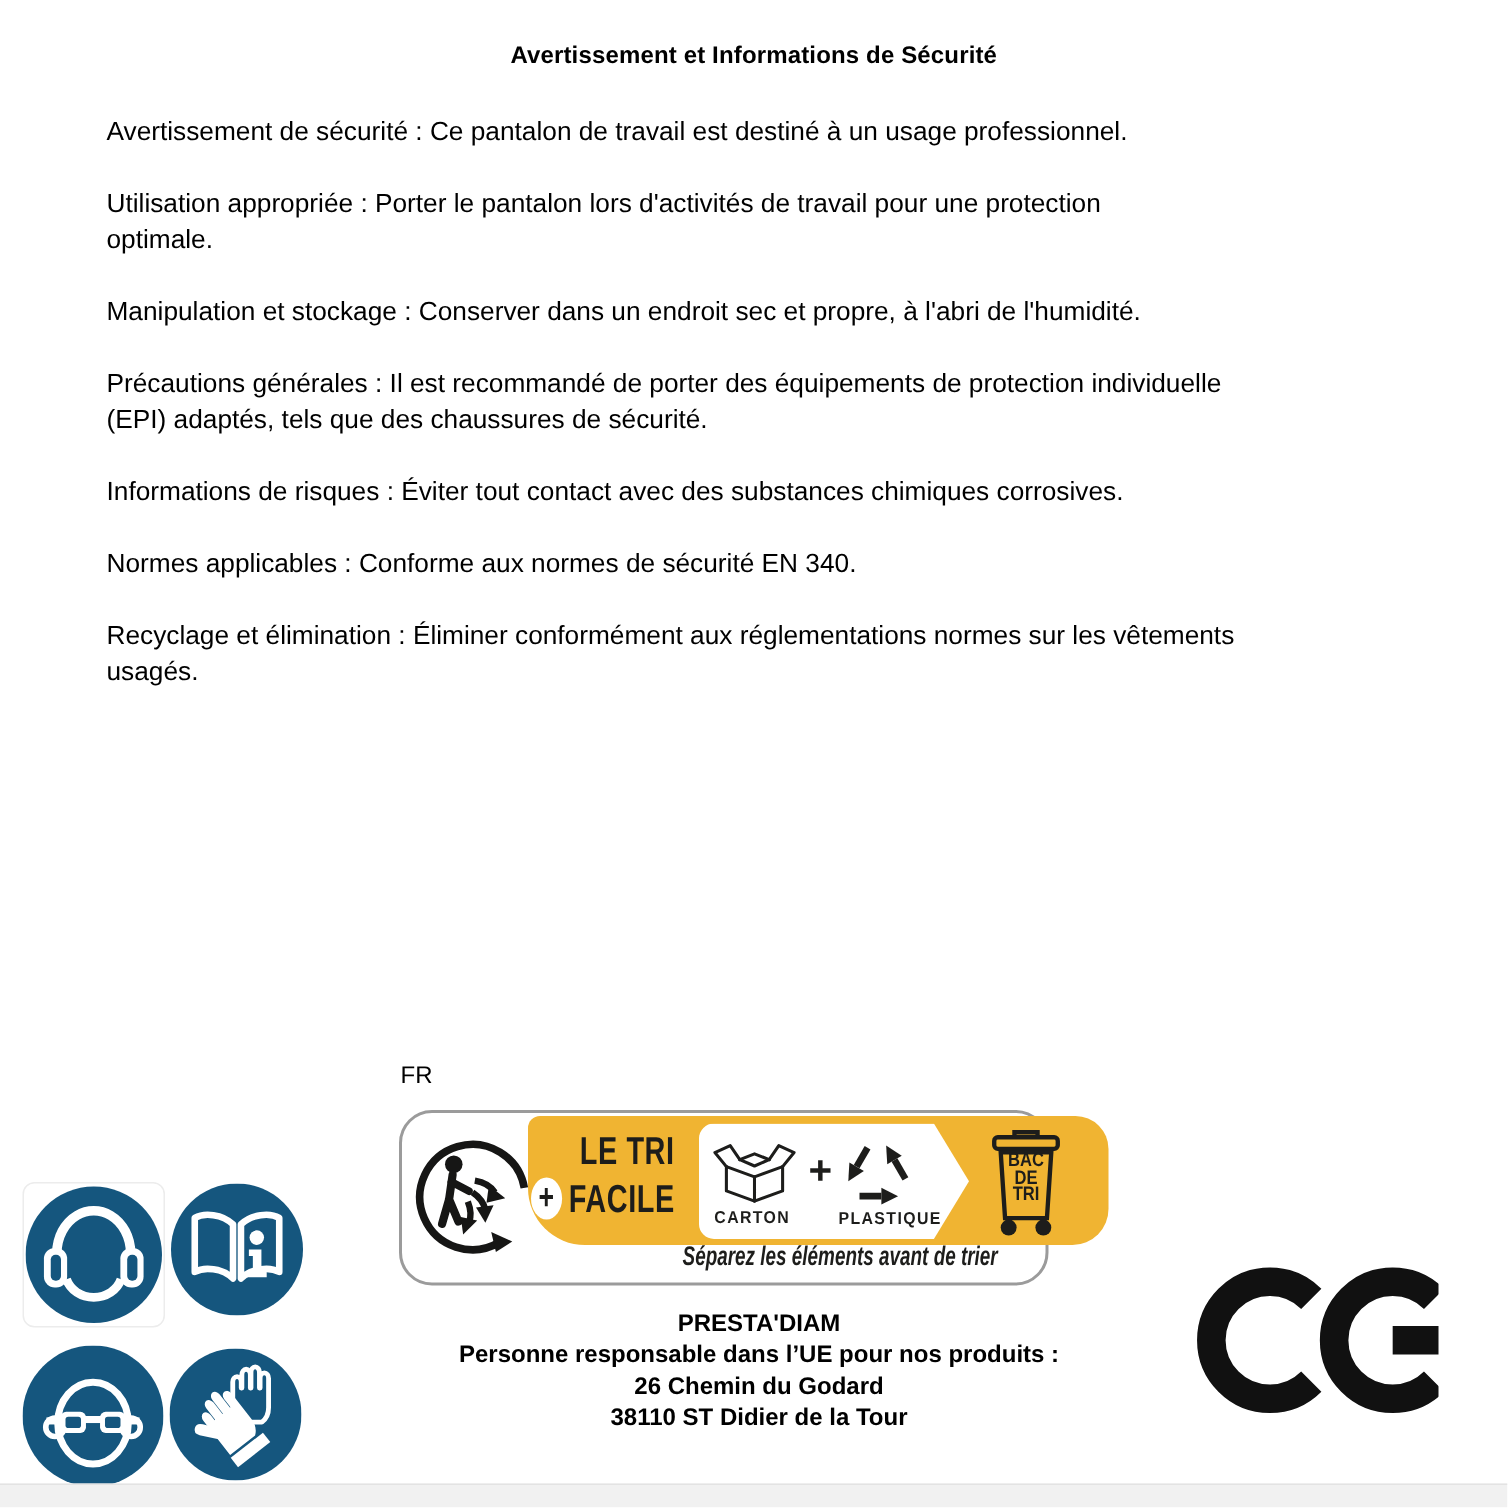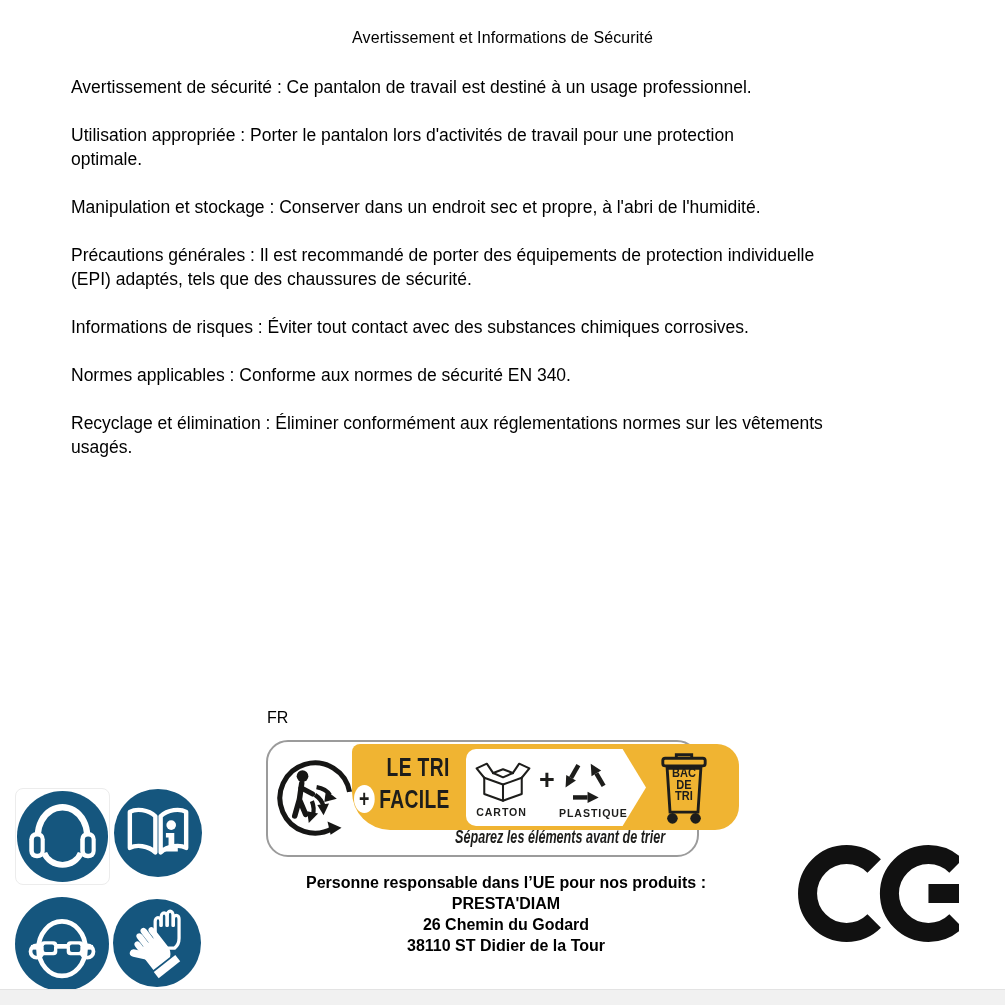--- a/index.html
+++ b/index.html
@@ -1,21 +1,21 @@
 <!DOCTYPE html>
 <html style="--mandatory-blue: #15567E; --label-yellow: #F0B432; --label-text: #1D1D1B;"><head>
 <meta charset="utf-8">
 <style>
   * { margin:0; padding:0; box-sizing:border-box; }
   html,body { width:1005px; height:1005px; background:#fff; }
   body { font-family:"Liberation Sans", sans-serif; color:#000; position:relative; overflow:hidden; }
 
   .page-title {
     position:absolute; left:0; right:0; top:29px;
-    text-align:center; font-size:16px; font-weight:normal; letter-spacing:.1px;
+    text-align:center; font-size:16px; font-weight:bold; letter-spacing:.1px;
   }
 
   .safety-text {
     position:absolute; left:71px; top:75px; width:885px;
     font-size:17.5px; line-height:24px;
   }
   .safety-text p { margin:0 0 24px 0; white-space:pre-line; }
 
   
   .m-icon { position:absolute; }
@@ -241,22 +241,22 @@
       </svg>
       <div class="bin-label">BAC
 DE
 TRI</div>
     </div>
 
     <div class="tagline">Séparez les éléments avant de trier</div>
   </div>
 
   <section class="address">
+    <div>PRESTA'DIAM</div>
     <div>Personne responsable dans l’UE pour nos produits :</div>
-    <div>PRESTA'DIAM</div>
     <div>26 Chemin du Godard</div>
     <div>38110 ST Didier de la Tour</div>
   </section>
 
   <div class="ce">
     <svg viewBox="0 0 170 104">
       <g stroke="#111" stroke-width="20" fill="none">
         <path d="M81,23 A41,41 0 1 0 81,81"></path>
         <path d="M167,23 A41,41 0 1 0 167,81"></path>
         <path d="M138,52 H176"></path>

